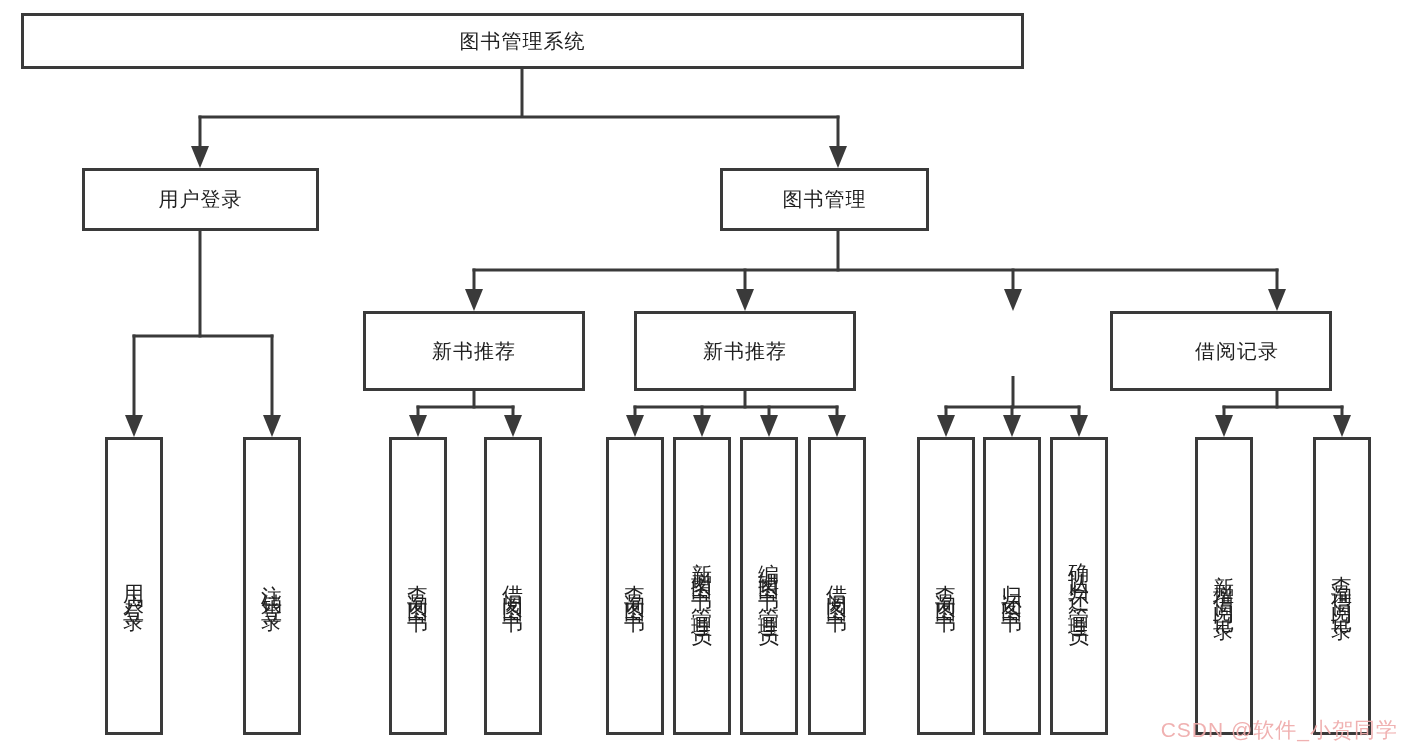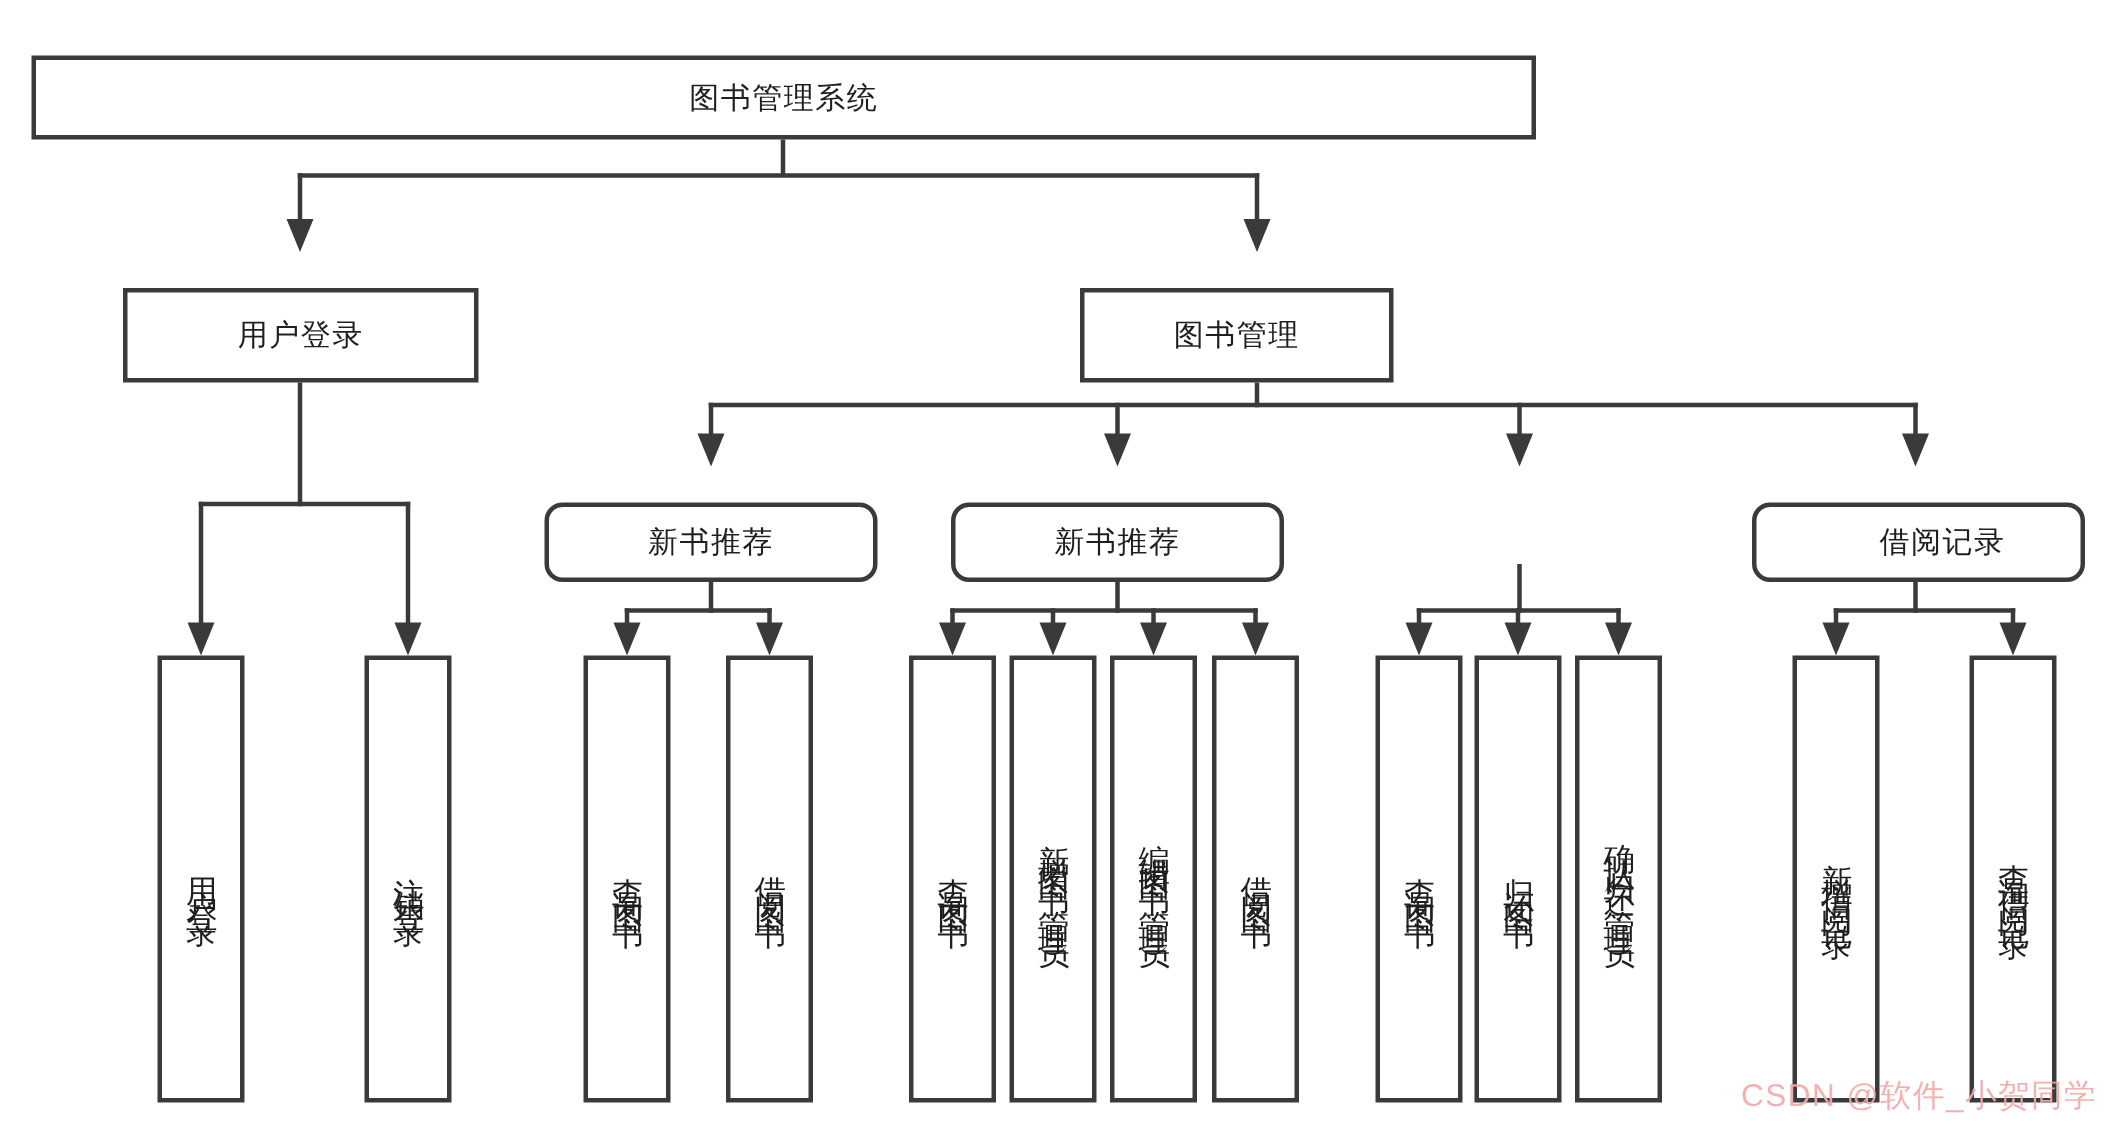--- a/index.html
+++ b/index.html
@@ -7,34 +7,34 @@
     position:relative;width:1405px;height:747px;background:var(--background,#fff);
     font-family:"Liberation Sans","DejaVu Sans",sans-serif;color:var(--text,#1f1f1f);
     overflow:hidden;
   }
   svg.connectors{position:absolute;left:0;top:0;color:var(--line,#3a3a3a);}
   .node{
     position:absolute;background:#ffffff;border:3px solid var(--border,#3a3a3a);
     box-sizing:border-box;display:flex;align-items:center;justify-content:center;
     font-size:20px;letter-spacing:1px;white-space:nowrap;
   }
-  .hnode{z-index:2;margin-top:24px;}
+  .hnode{z-index:2;}
   .vnode{z-index:2;}
   .vnode .vtext{
     writing-mode:vertical-lr;text-orientation:mixed;
     letter-spacing:9px;line-height:1;font-size:21px;
   }
   .root-box{left:21px;top:13px;width:1003px;height:56px;}
   .n-user-login{left:82px;top:168px;width:237px;height:63px;}
   .n-book-mgmt{left:720px;top:168px;width:209px;height:63px;}
-  .l3{top:311px;width:222px;height:53px;border-radius:12px;}
+  .l3{top:311px;width:222px;height:80px;}
   .n-new-books{left:363px;}
   .n-book-borrow{left:634px;}
   .n-current-borrow{left:902px;}
-  .n-borrow-records{left:1168px;padding-left:32px;}
+  .n-borrow-records{left:1110px;padding-left:32px;}
   .leaf{top:437px;width:58px;height:298px;}
   .lf-user-login{left:105px;}
   .lf-logout{left:243px;}
   .lf-nb-query{left:389px;}
   .lf-nb-borrow{left:484px;}
   .lf-bb-query{left:606px;}
   .lf-bb-add{left:673px;}
   .lf-bb-edit{left:740px;}
   .lf-bb-borrow{left:808px;}
   .lf-cb-query{left:917px;}

